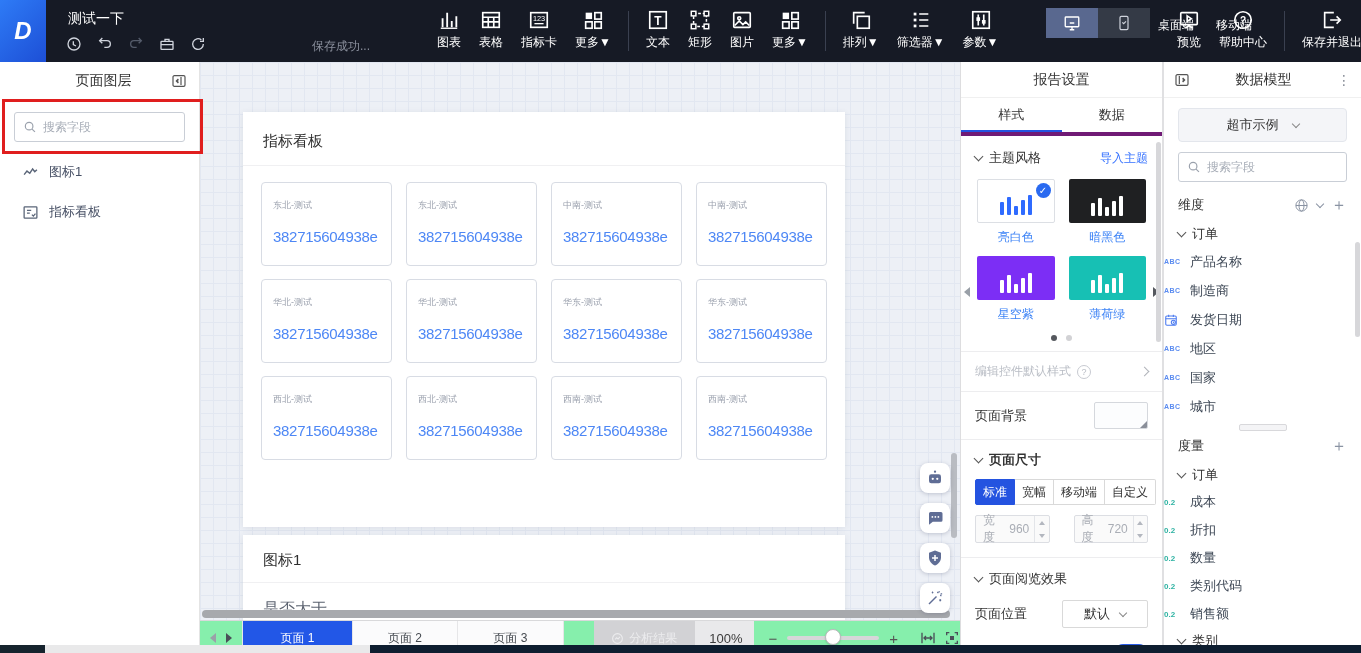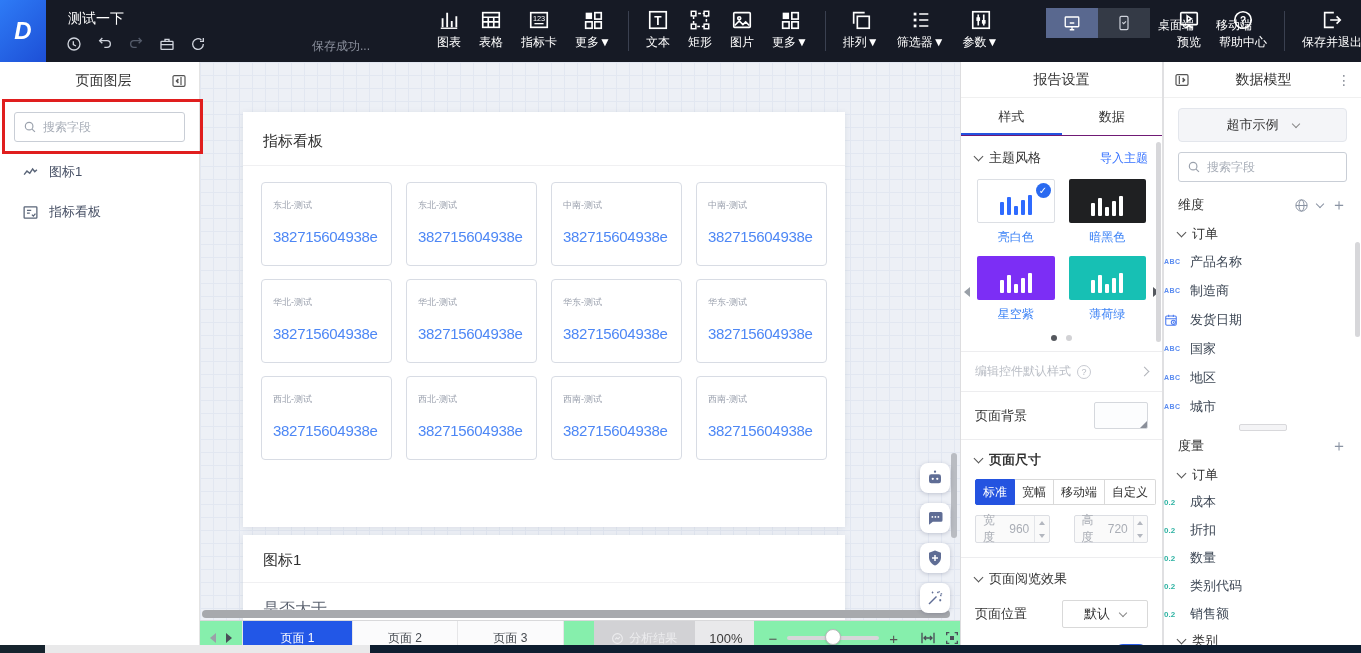--- a/index.html
+++ b/index.html
@@ -70,21 +70,21 @@
   .zoom-level { display:flex; align-items:center; padding:0 12px 0 14px; font-size:13px; color:#3c3c3c; background:#e9e9eb; }
   .zoom-ctrl { display:flex; align-items:center; gap:10px; padding-left:14px; color:#555; }
   .zbtn { font-size:15px; color:#555; cursor:pointer; line-height:1; }
   .slider-track { position:relative; width:92px; height:4px; background:#d6d6d8; border-radius:2px; }
   .slider-handle { position:absolute; left:38px; top:-7px; width:16px; height:16px; background:#fff; border:1px solid #b9b9bc; border-radius:50%; box-shadow:0 1px 2px rgba(0,0,0,.15); cursor:pointer; }
   .fit-icons { display:flex; align-items:center; gap:8px; margin-left:12px; color:#4a4f58; }
 
   
   .style-panel { position:absolute; left:960px; top:62px; width:202px; height:583px; background:#fff; border-left:1px solid #dddddf; overflow:hidden; }
   .sp-header { height:36px; display:flex; align-items:center; justify-content:center; font-size:14px; color:#333; border-bottom:1px solid #f0f0f0; }
-  .sp-tabs { position:relative; height:38px; display:flex; border-bottom:1px solid #701a75; }
+  .sp-tabs { position:relative; height:38px; display:flex; border-bottom:4px solid #701a75; }
   .sp-tab { flex:1; display:flex; align-items:center; justify-content:center; font-size:13px; color:#333; cursor:pointer; }
   .sp-tab-underline { position:absolute; left:0; bottom:0; width:101px; height:2px; background:#2453e0; }
   .sp-scrollthumb { position:absolute; right:1px; top:80px; width:5px; height:200px; background:#d7d7da; border-radius:3px; }
   .sec-row { display:flex; align-items:center; gap:7px; padding:13px 14px 0 14px; font-size:13px; color:#333; }
   .chev { width:7px; height:7px; border-right:1.5px solid #555; border-bottom:1.5px solid #555; transform:rotate(45deg); margin-top:-3px; }
   .import-link { margin-left:auto; font-size:12px; color:#3370ff; cursor:pointer; }
   .theme-zone { position:relative; padding:12px 16px 0 16px; }
   .arrow-side { position:absolute; top:120px; width:0; height:0; border-top:5px solid transparent; border-bottom:5px solid transparent; }
   .arrow-side.left { left:3px; border-right:6px solid #9aa0a8; }
   .arrow-side.right { right:3px; border-left:6px solid #55585e; }
@@ -758,25 +758,25 @@
           <rect x="3" y="5" width="18" height="16" rx="2"></rect>
           <path d="M8 3v4M16 3v4M3 10h18"></path>
           <circle cx="16" cy="16" r="3.5"></circle>
           <path d="M16 14.5V16l1.2 1"></path>
         </svg>
       </span>
     <span class="fname">发货日期</span>
   </div>
   <div class="field-row">
       <span class="ficon-abc">ABC</span>
-      <span class="fname">国家</span>
+      <span class="fname">地区</span>
     </div>
   <div class="field-row">
       <span class="ficon-abc">ABC</span>
-      <span class="fname">地区</span>
+      <span class="fname">国家</span>
     </div>
   <div class="field-row">
       <span class="ficon-abc">ABC</span>
       <span class="fname">城市</span>
     </div>
 
   <div class="resize-handle"></div>
 
   <div class="field-section-row" style="padding-top:6px;">
     <span>度量</span>

